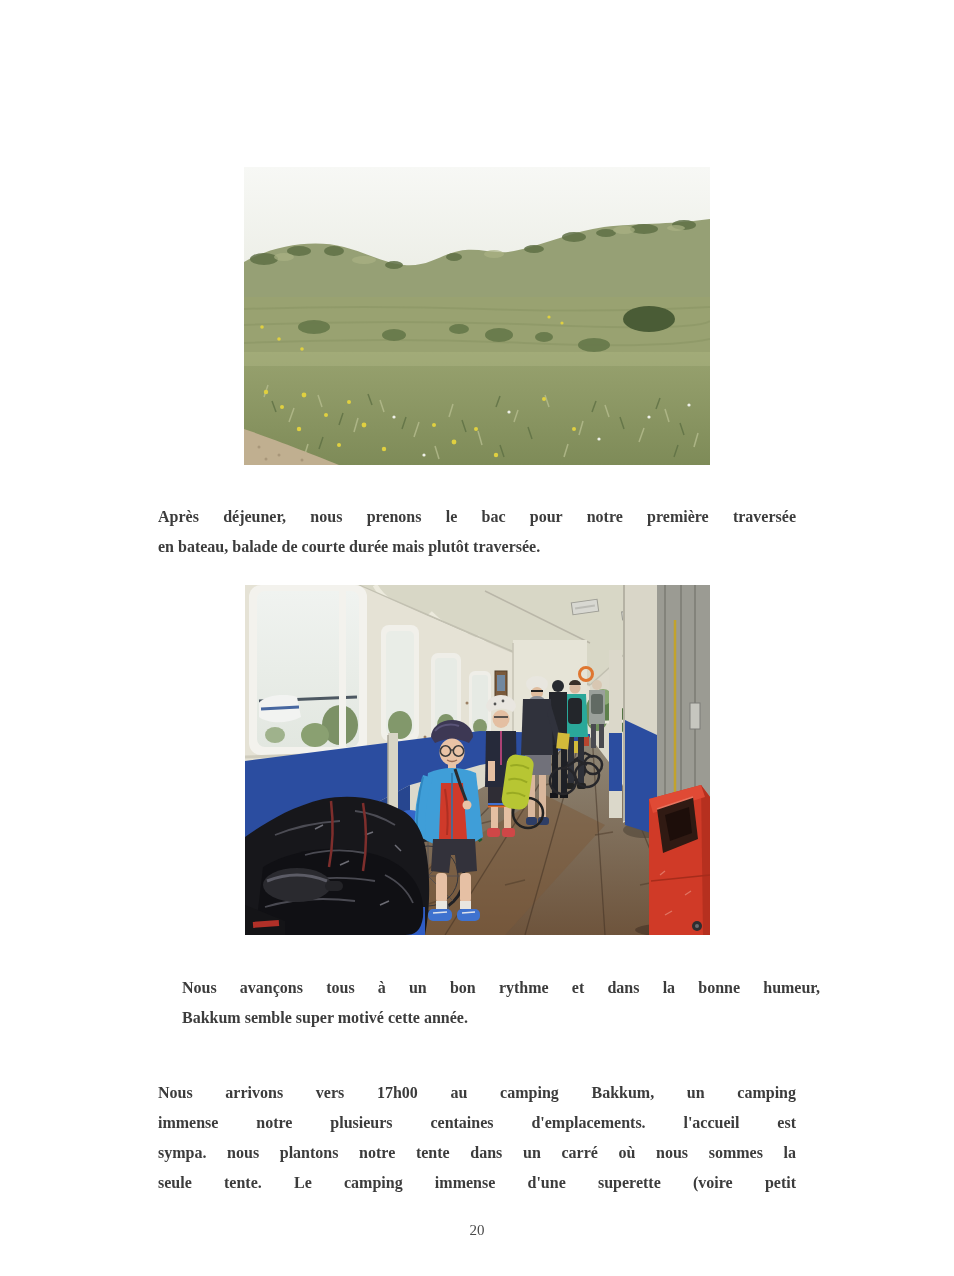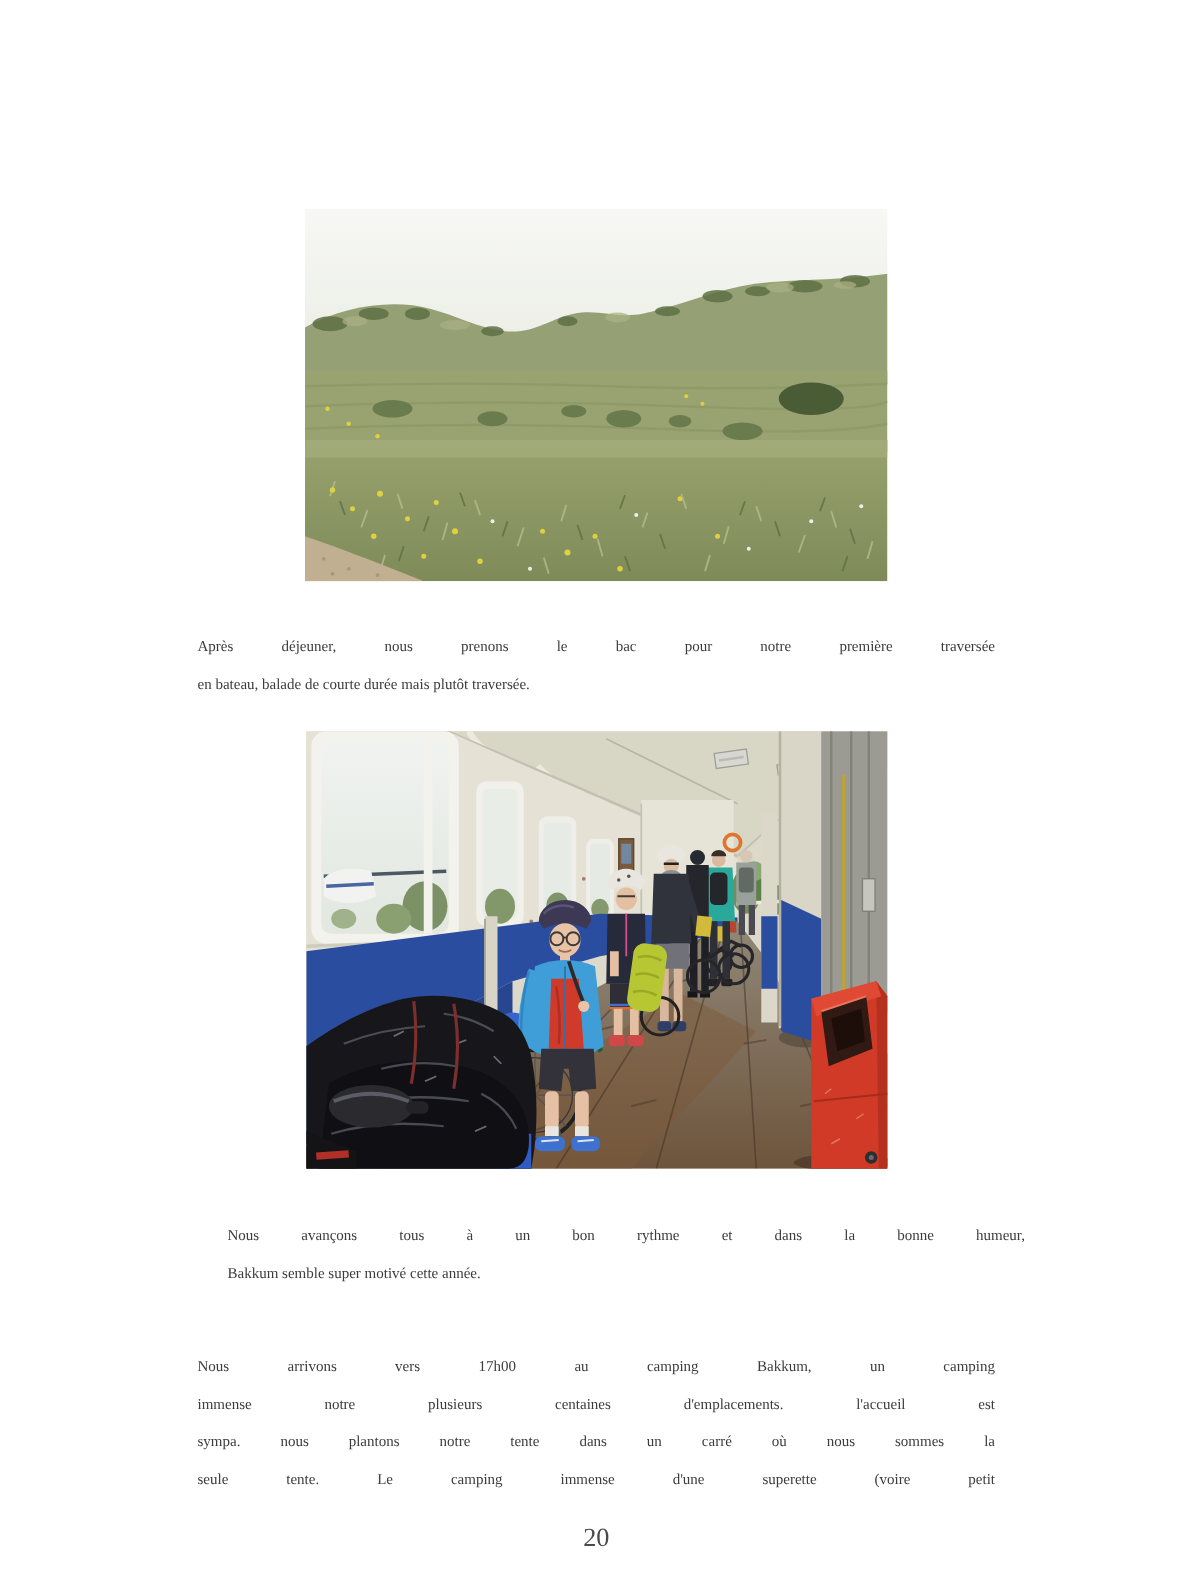--- a/index.html
+++ b/index.html
@@ -7,31 +7,32 @@
     position:relative;
     width:954px;height:1276px;
     background:#ffffff;
     overflow:hidden;
     font-family:"Liberation Serif","DejaVu Serif",serif;
   }
   .photo{position:absolute;display:block;line-height:0;}
   .photo svg{display:block;}
   .para{position:absolute;left:158px;width:638px;color:#3c3c3c;}
   .line{
-    font-size:12px;
+    font-size:16px;
     line-height:30px;
     text-align:justify;
     text-align-last:justify;
     white-space:normal;
     height:30px;
+    font-weight:bold;
   }
   .line.last{text-align-last:left;}
   .footer{
     position:absolute;left:0;top:1218px;width:954px;
-    text-align:center;font-size:21px;line-height:24px;color:#4a4a4a;
+    text-align:center;font-size:15px;line-height:24px;color:#4a4a4a;
   }
 </style>
 </head>
 <body>
 
 <div class="page">
 
   <figure class="photo" style="left:244px;top:167px;width:466px;height:298px;margin:0;" role="img" aria-label="Paysage de dunes couvertes d'herbes hautes et de fleurs jaunes sous un ciel blanc">
     <svg width="466" height="298" viewBox="0 0 466 298">
       <defs>

